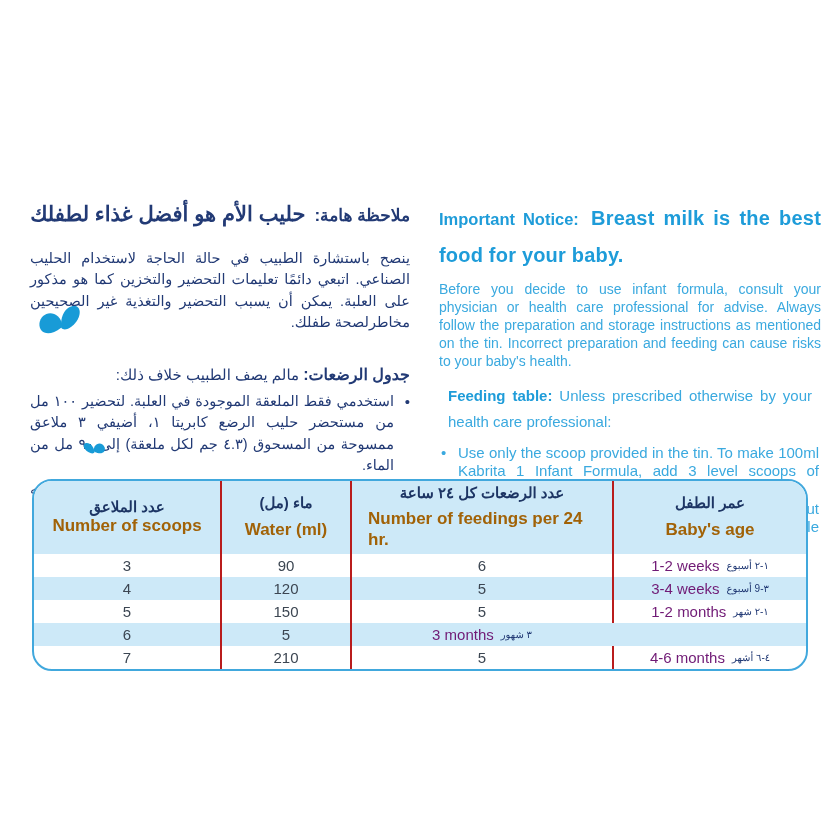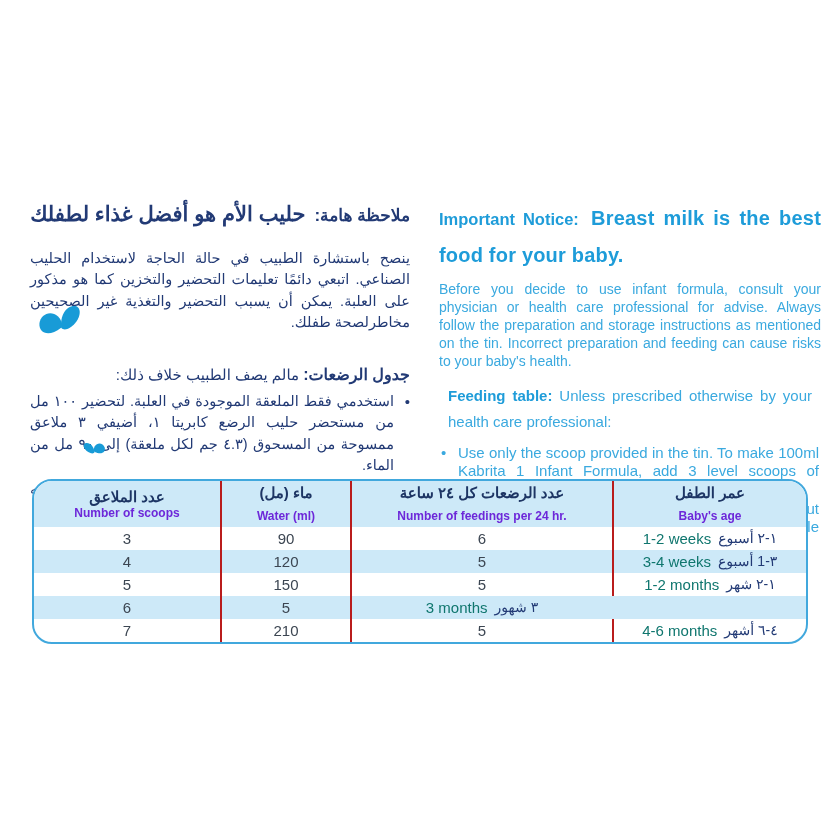--- a/index.html
+++ b/index.html
@@ -62,25 +62,25 @@
   .trow { display:grid; grid-template-columns:186px 130px 262px 194px; }
   .trow.alt { background:#cde9f8; }
   .trow.head { background:#cde9f8; }
   .tcell {
     display:flex; align-items:center; justify-content:center;
     min-height:23px; box-sizing:border-box;
   }
   .trow .tcell + .tcell { border-left:2px solid #b91c1c;gap:7px; }
   .head .tcell { flex-direction:column; min-height:42px; padding:3px 16px; line-height:1.22; }
   .h-ar { direction:rtl; font-weight:bold; font-size:15px; color:#1d3564; }
-  .h-en { font-weight:bold; font-size:12px; color:#6d28d9; }
+  .h-en { font-weight:bold; font-size:17px; color:#a16207; }
   .num { font-size:15px; color:#3c4652; }
   .age-cell { gap:9px; }
-  .age-en { font-size:15px; color:#0f766e; }
-  .age-ar { direction:rtl; font-size:14px; color:#223a75; }
+  .age-en { font-size:15px; color:#701a75; }
+  .age-ar { direction:rtl; font-size:10px; color:#223a75; }
 </style>
 </head>
 <body>
 
 <div class="page">
 
   <section class="col-ar">
     <h1 class="ar-heading"><span class="lbl">ملاحظة هامة:</span> <span class="ttl">حليب الأم هو أفضل غذاء لطفلك</span></h1>
     <p class="ar-intro">ينصح باستشارة الطبيب في حالة الحاجة لاستخدام الحليب الصناعي. اتبعي دائمًا تعليمات التحضير والتخزين كما هو مذكور على العلبة. يمكن أن يسبب التحضير والتغذية غير الصحيحين مخاطرلصحة طفلك.</p>
     <p class="ar-feeding-head"><b>جدول الرضعات:</b> <span>مالم يصف الطبيب خلاف ذلك:</span></p>
@@ -138,21 +138,21 @@
         <span class="age-ar">١-٢ أسبوع</span>
       </div>
     </div>
 
     <div class="trow alt">
       <div class="tcell num">4</div>
       <div class="tcell num">120</div>
       <div class="tcell num">5</div>
       <div class="tcell age-cell">
         <span class="age-en">3-4 weeks</span>
-        <span class="age-ar">٣-1 أسبوع</span>
+        <span class="age-ar">٣-9 أسبوع</span>
       </div>
     </div>
 
     <div class="trow">
       <div class="tcell num">5</div>
       <div class="tcell num">150</div>
       <div class="tcell num">5</div>
       <div class="tcell age-cell">
         <span class="age-en">1-2 months</span>
         <span class="age-ar">١-٢ شهر</span>

